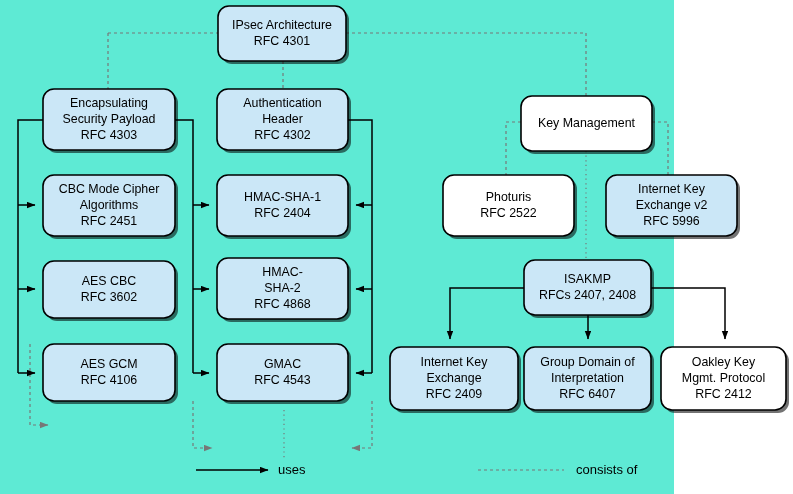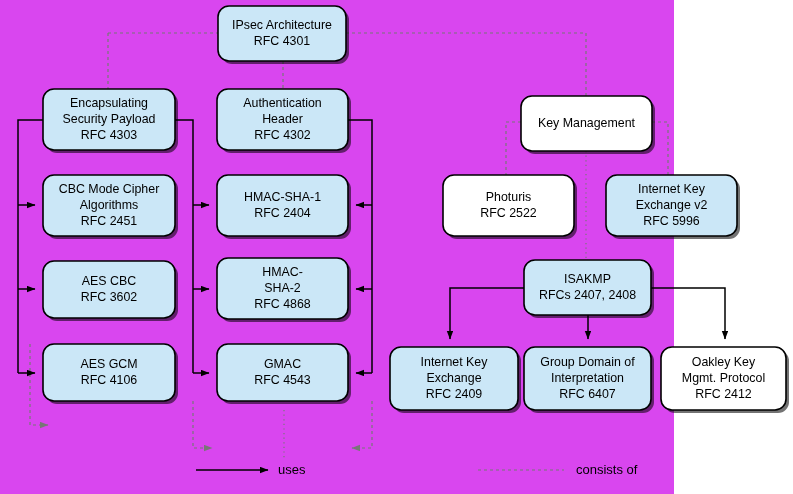--- a/index.html
+++ b/index.html
@@ -1,19 +1,19 @@
 <!DOCTYPE html>
 <html><head>
 <meta charset="utf-8">
 <title>IPsec Architecture Diagram</title>
 <style>
   html,body{margin:0;padding:0;background:#ffffff;}
   body{width:793px;height:494px;overflow:hidden;
        font-family:"Liberation Sans","DejaVu Sans",sans-serif;}
-  #diagram-root{position:relative;width:674px;height:494px;background:#d946ef;}
+  #diagram-root{position:relative;width:674px;height:494px;background:#5eead4;}
   svg#diagram{position:absolute;top:0;left:0;width:793px;height:494px;}
   .node-rect{stroke:#000;stroke-width:1.6;}
   .fill-blue{fill:#cbe7f7;}
   .fill-white{fill:#ffffff;}
   .node-text{font-family:"Liberation Sans","DejaVu Sans",sans-serif;
              font-size:12.4px;fill:#000;text-anchor:middle;dominant-baseline:middle;}
   .edge-solid{stroke:#000;stroke-width:1.5;fill:none;}
   .edge-dashed{stroke:#777;stroke-width:1.2;fill:none;stroke-dasharray:3 3;}
   .edge-dotted{stroke:#777;stroke-width:1.2;fill:none;stroke-dasharray:1.2 3.4;}
   .legend-text{font-family:"Liberation Sans","DejaVu Sans",sans-serif;

